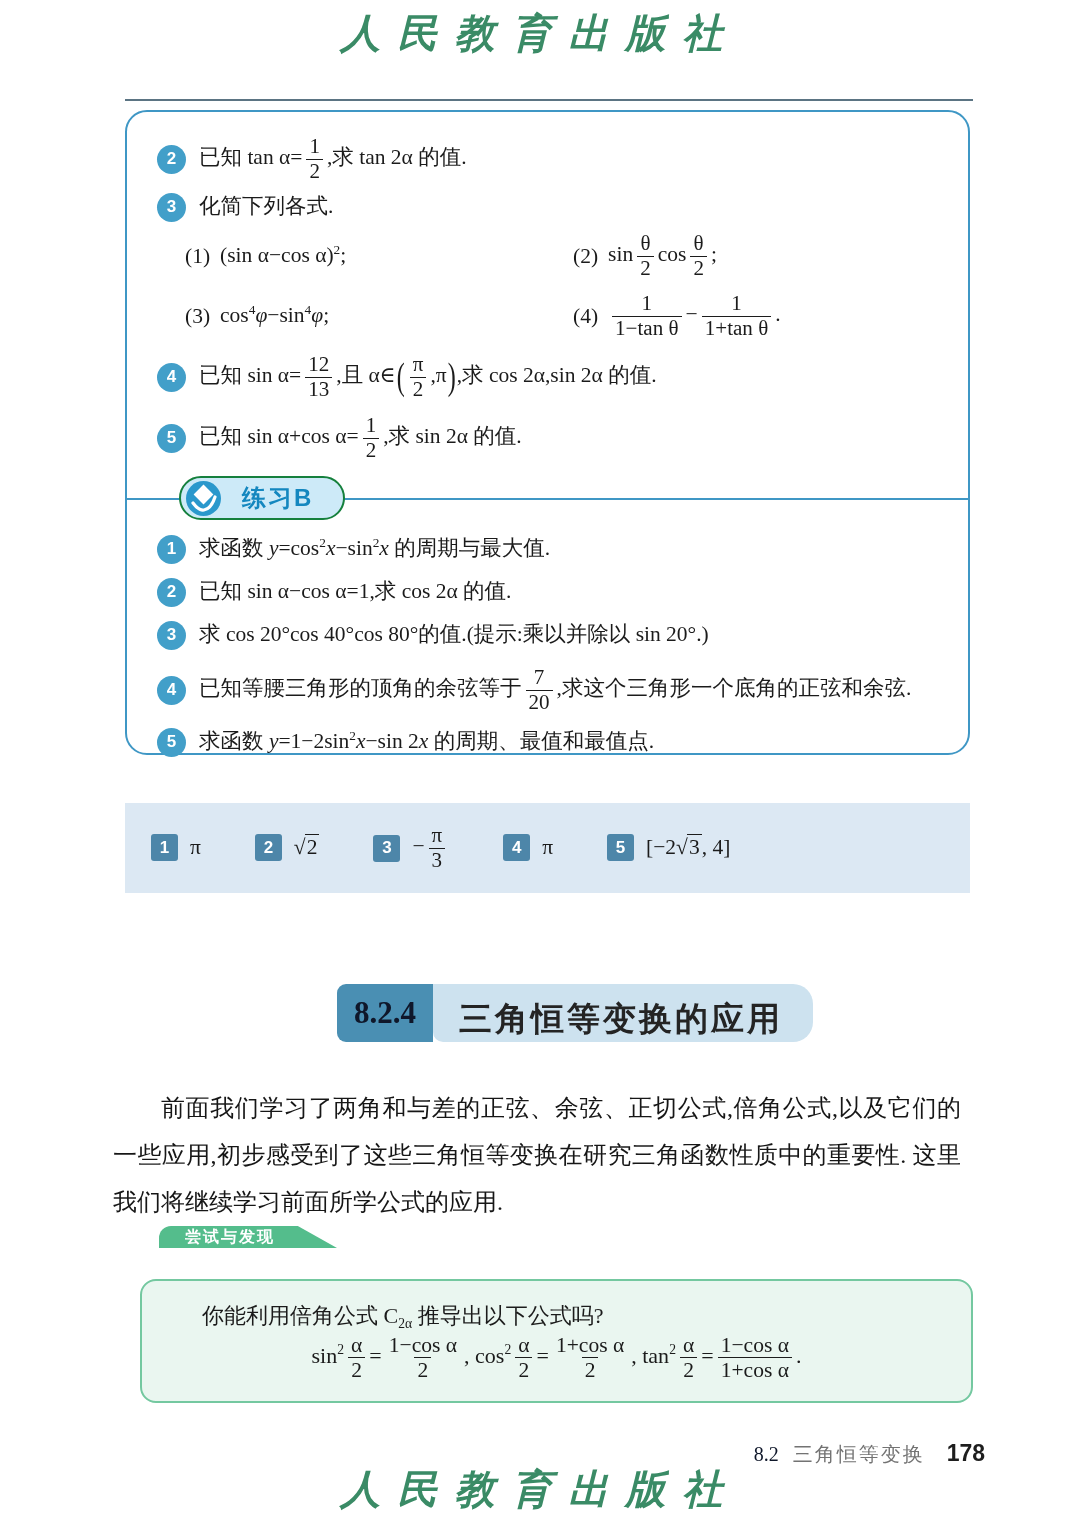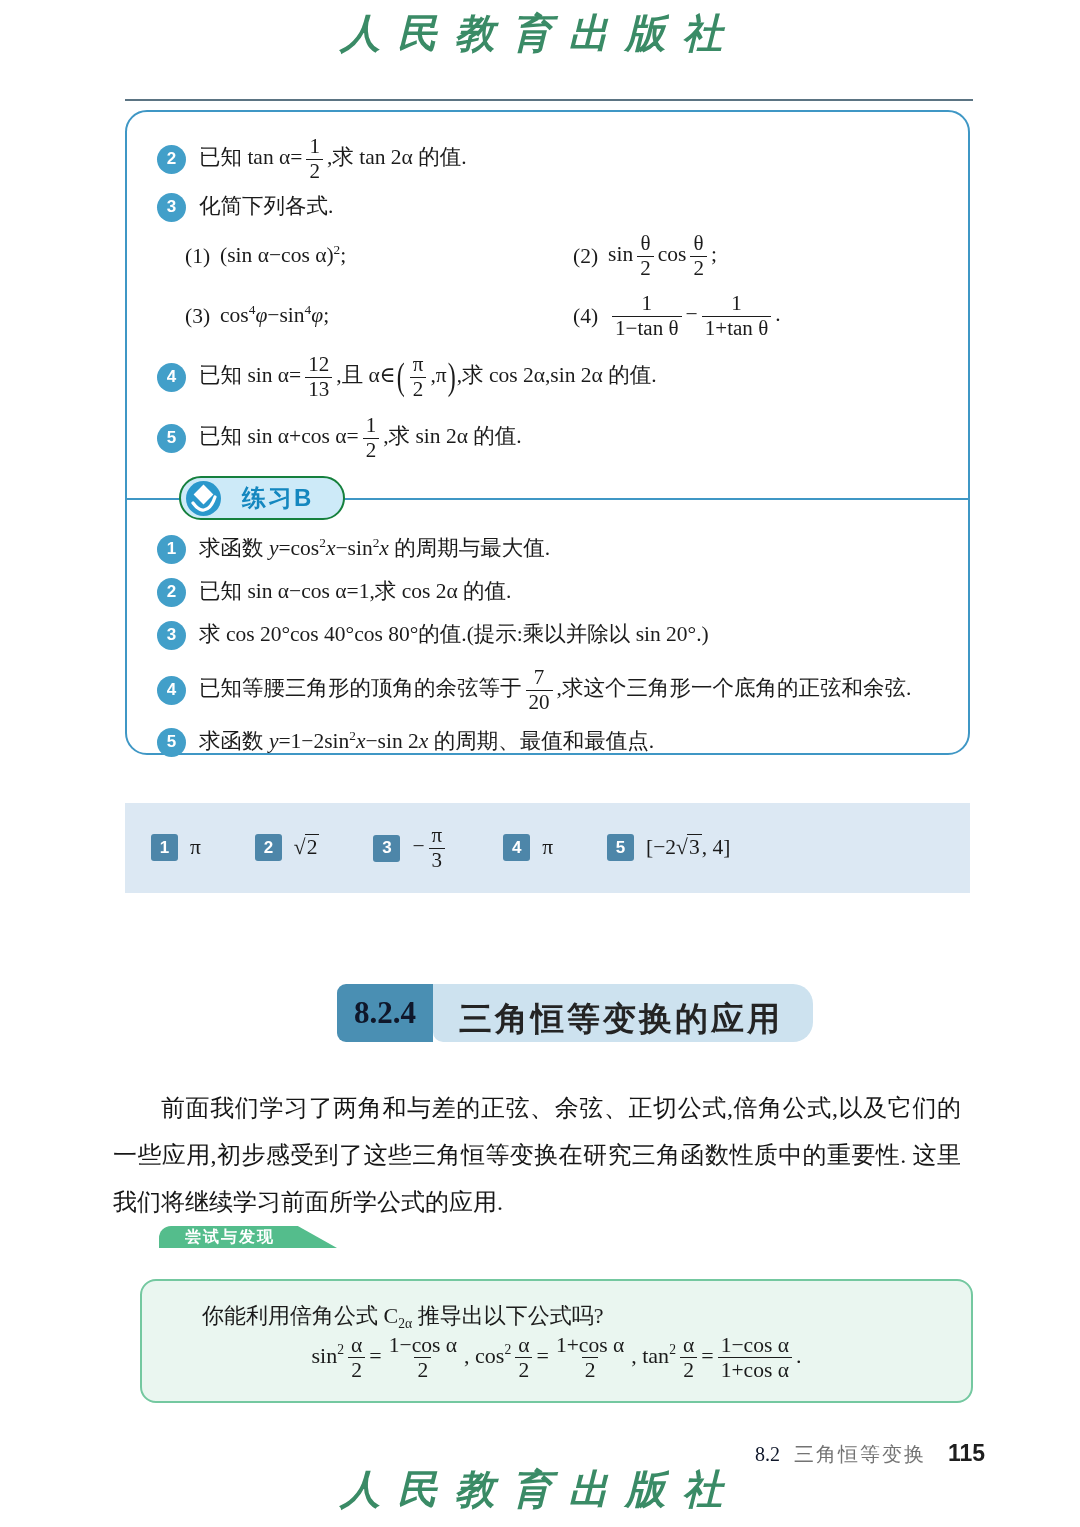--- a/index.html
+++ b/index.html
@@ -265,18 +265,18 @@
           <span class="den">2</span>
         </span><span>=</span><span class="frac">
           <span class="num">1−cos α</span>
           <span class="den">1+cos α</span>
         </span><span>.</span></div>
   </div>
 
   <div class="footer">
     <span class="f-num">8.2</span>
     <span class="f-sec">三角恒等变换</span>
-    <span class="f-page">115</span>
+    <span class="f-page">178</span>
   </div>
 
   <div class="logo logo-bottom">人民教育出版社</div>
 
 </div>
 
 </body></html>

